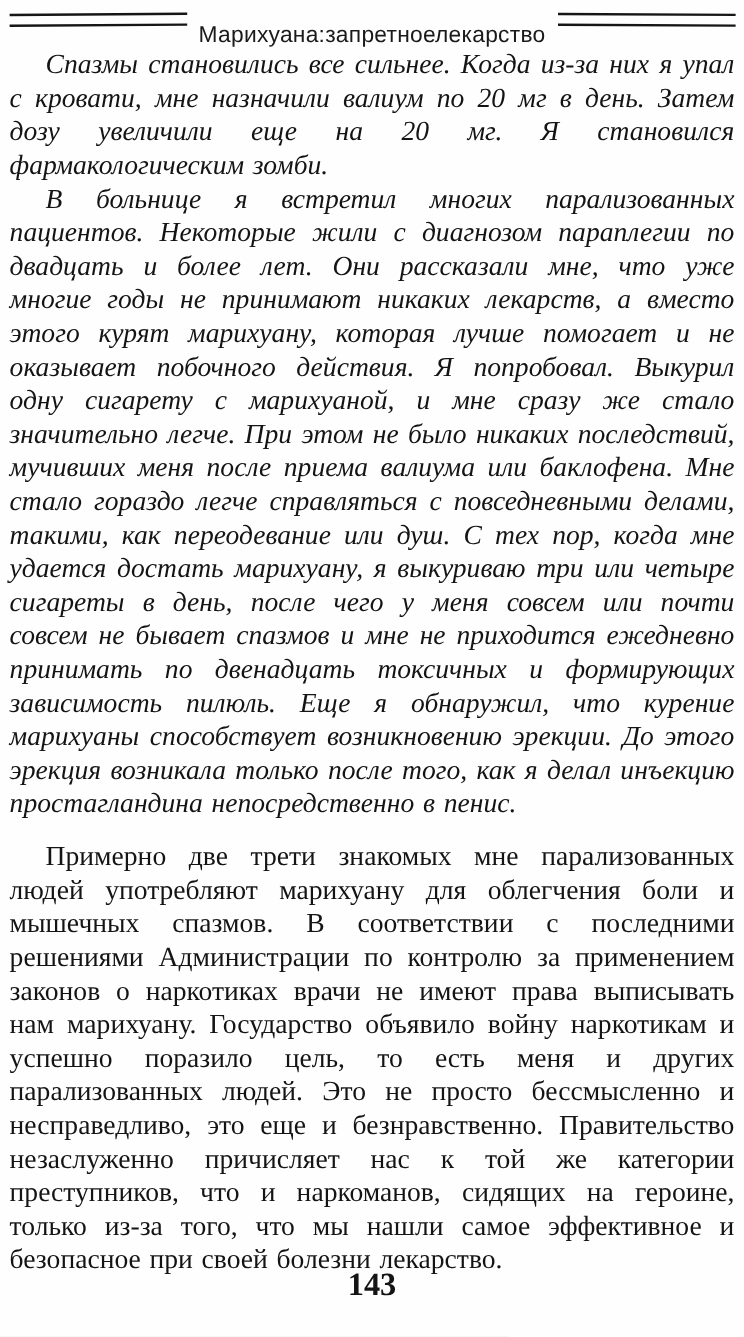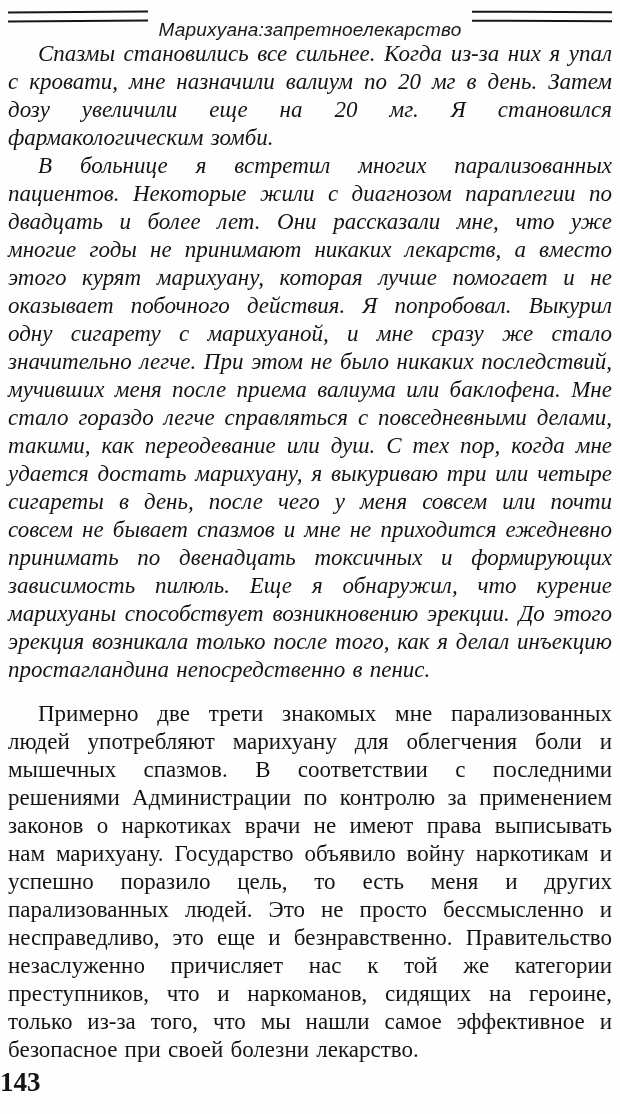--- a/index.html
+++ b/index.html
@@ -31,21 +31,20 @@
     flex: 1 1 auto;
     height: 7px;
     border-top: 2.5px solid #161616;
     border-bottom: 2px solid #161616;
   }
   .rule.left  { transform: skewY(-0.4deg); }
   .rule.right { transform: skewY(0.3deg); }
   .running-title {
     flex: 0 0 auto;
     font-family: "Liberation Sans", sans-serif;
-    font-style: italic;
     font-size: 19px;
     letter-spacing: 0.2px;
     white-space: nowrap;
     color: #1a1a1a;
     margin-top: 28px;
   }
   
   .text-block p {
     margin: 0;
     text-align: justify;
@@ -58,22 +57,22 @@
     font-style: italic;
   }
   .body-text {
     margin-top: 16px;
   }
   
   .page-footer {
     position: absolute;
     left: 0;
     right: 0;
-    bottom: 16px;
-    text-align: left;
+    bottom: 28px;
+    text-align: center;
   }
   .page-number {
     font-family: "Liberation Serif", serif;
     font-weight: bold;
     font-size: 27px;
     color: #141414;
   }
 </style>
 </head>
 <body>

